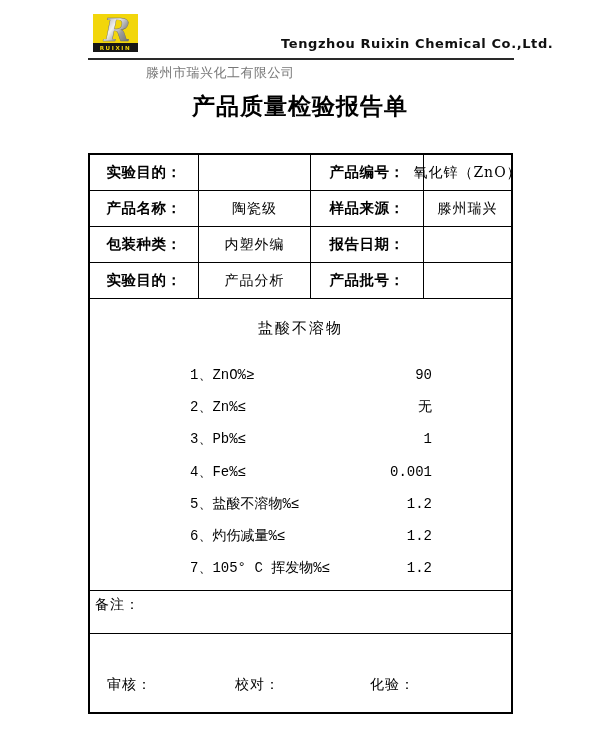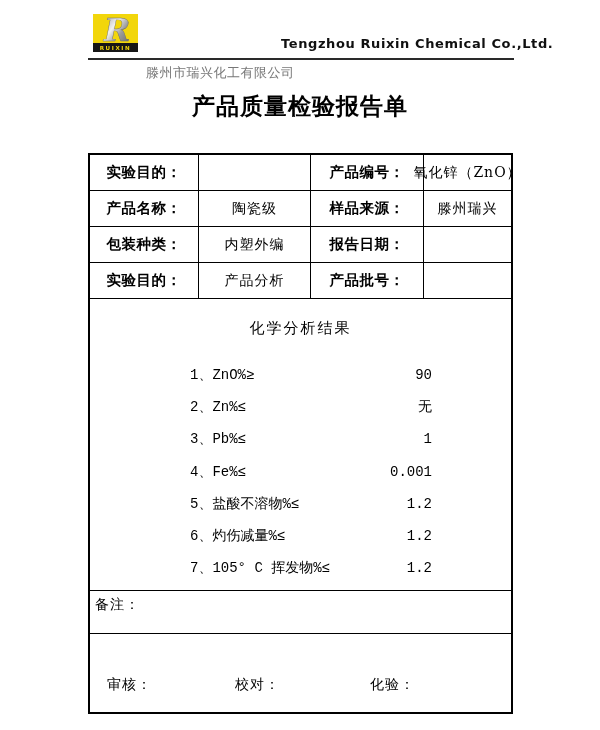--- a/index.html
+++ b/index.html
@@ -117,21 +117,21 @@
       <div class="cell c4 bl value-cell"></div>
     </div>
     <div class="row">
       <div class="cell c1 label-cell">实验目的：</div>
       <div class="cell c2 bl value-cell">产品分析</div>
       <div class="cell c3 bl label-cell">产品批号：</div>
       <div class="cell c4 bl value-cell"></div>
     </div>
 
     <div class="analysis">
-      <div class="analysis-title">化学分析结果</div>
+      <div class="analysis-title">盐酸不溶物</div>
       <div class="analysis-list">
         <div class="analysis-item">
           <span>1、ZnO%≥</span>
           <span class="val">90</span>
         </div>
         <div class="analysis-item">
           <span>2、Zn%≤</span>
           <span class="val">无</span>
         </div>
         <div class="analysis-item">

